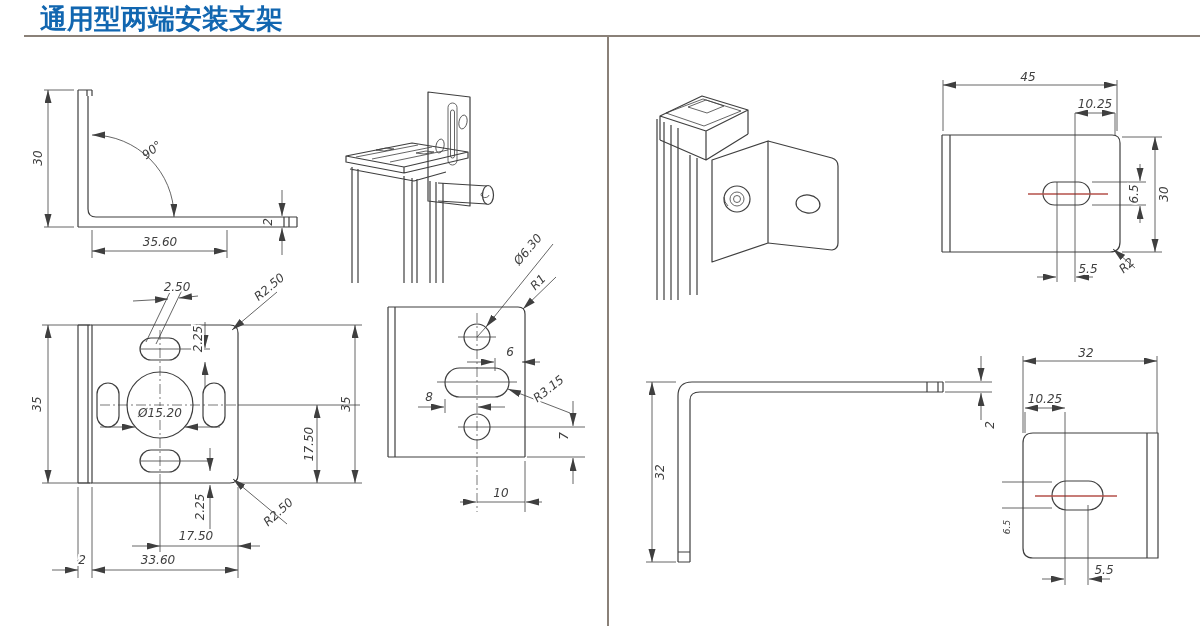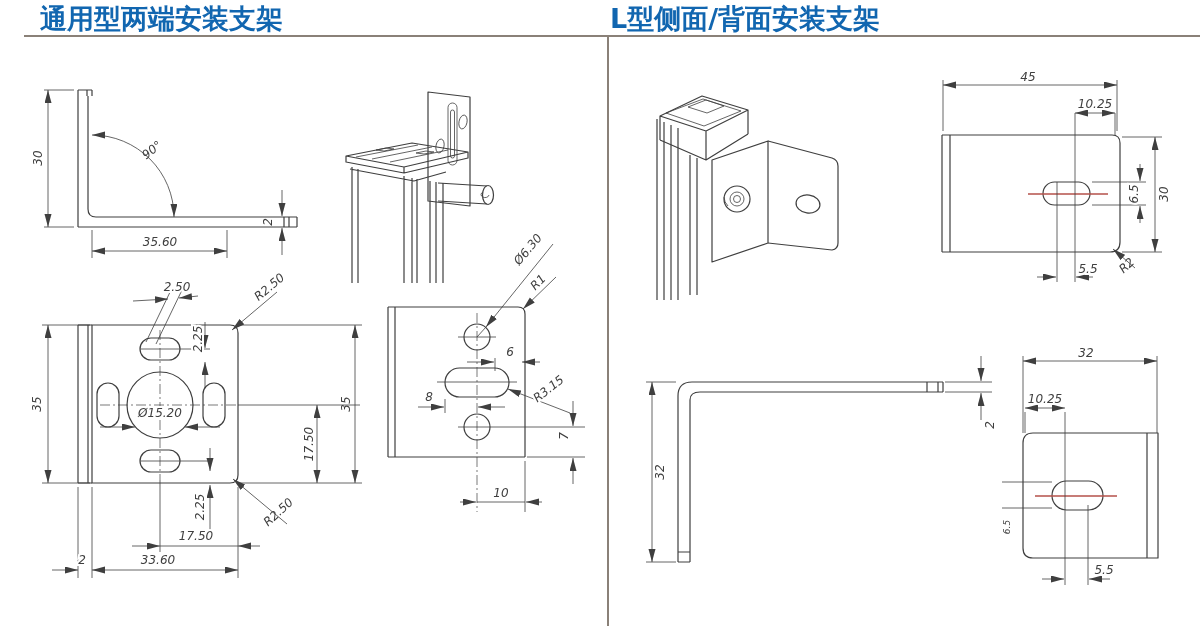--- a/index.html
+++ b/index.html
@@ -25,21 +25,20 @@
          fill:var(--line);stroke:none;}
   text.ko{paint-order:stroke fill;stroke:#fff;stroke-width:4px;}
   text.sm{font-size:9px;}
 </style>
 </head>
 <body>
 
 <div class="page">
 
   <div class="title title-left">通用型两端安装支架</div>
-  <div class="title title-right">L型侧面/背面安装支架</div>
 
   <svg class="canvas" width="1200" height="626" viewBox="0 0 1200 626">
     <defs>
       <marker id="arr" orient="auto-start-reverse" markerUnits="userSpaceOnUse" markerWidth="14" markerHeight="8" refX="13" refY="3.5">
         <path d="M0,0 L13,3.5 L0,7 Z" fill="#3f3f3f"></path>
       </marker>
     </defs>
 
     <path class="rule" d="M24,36 H1200"></path>
     <path class="rule" d="M608,36 V626"></path>

